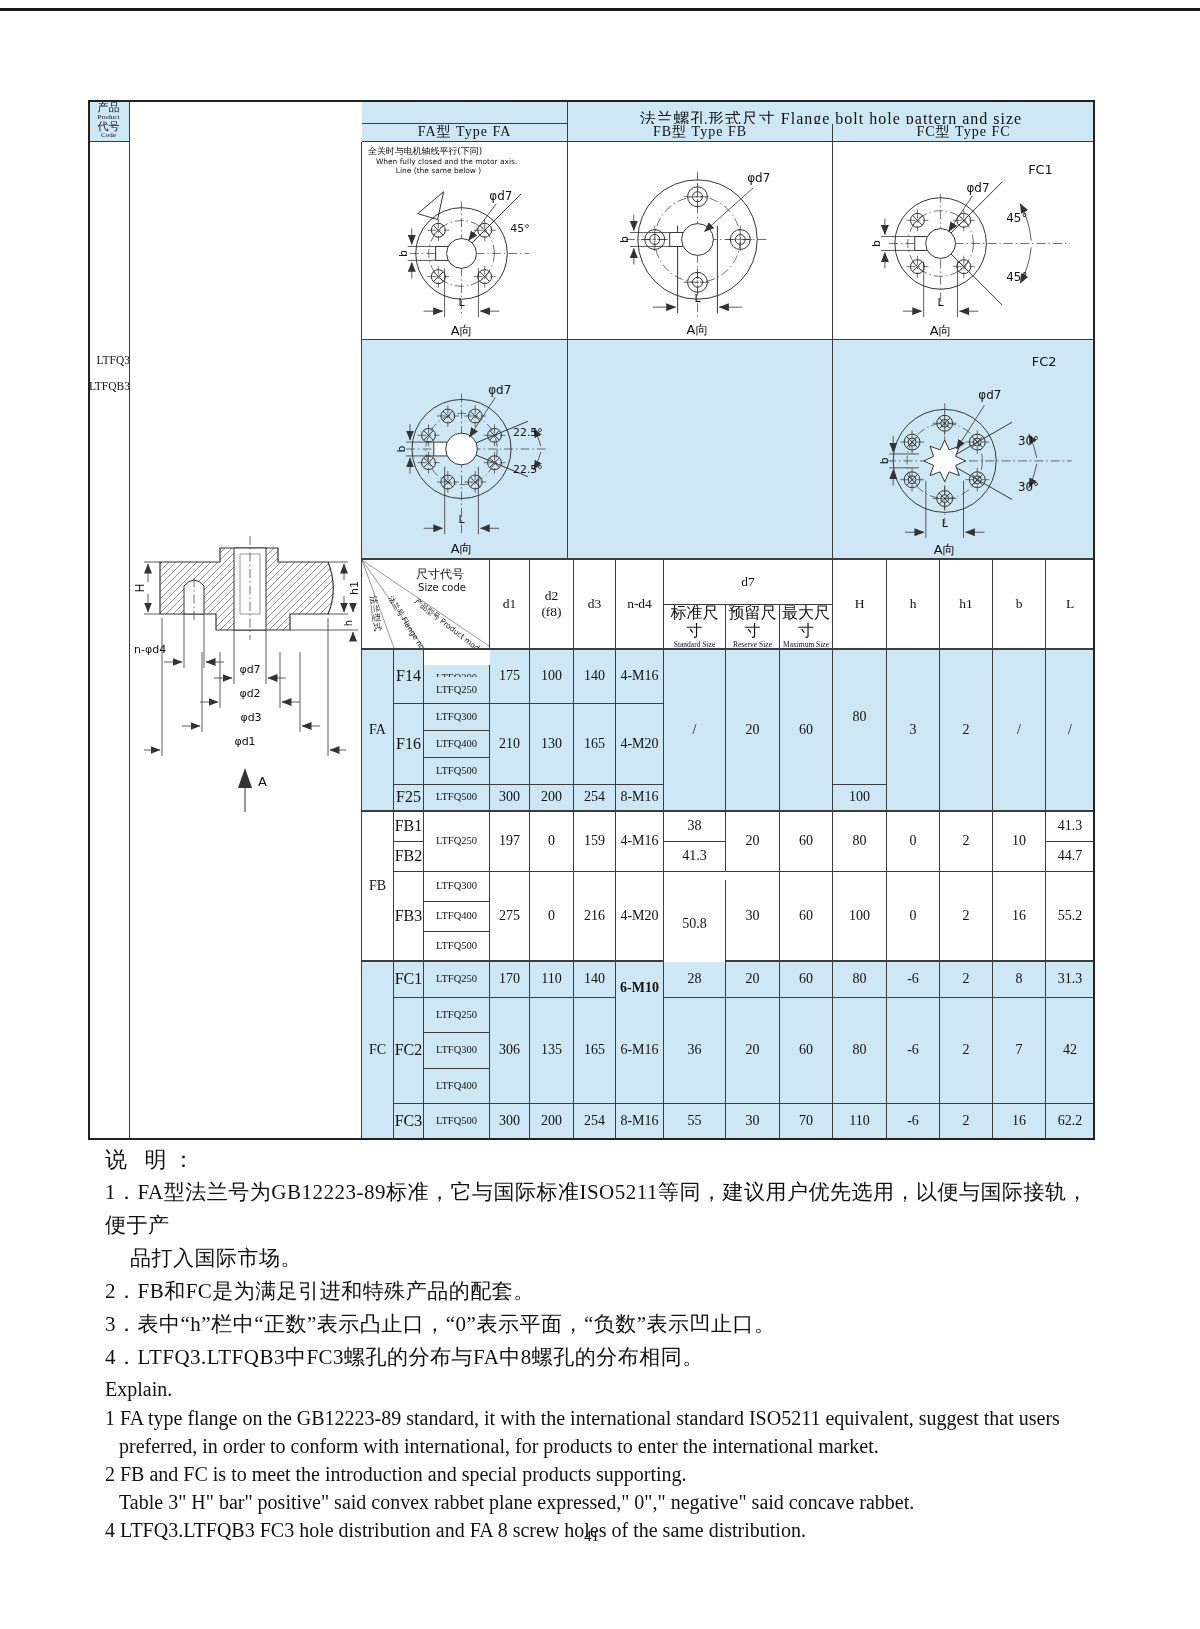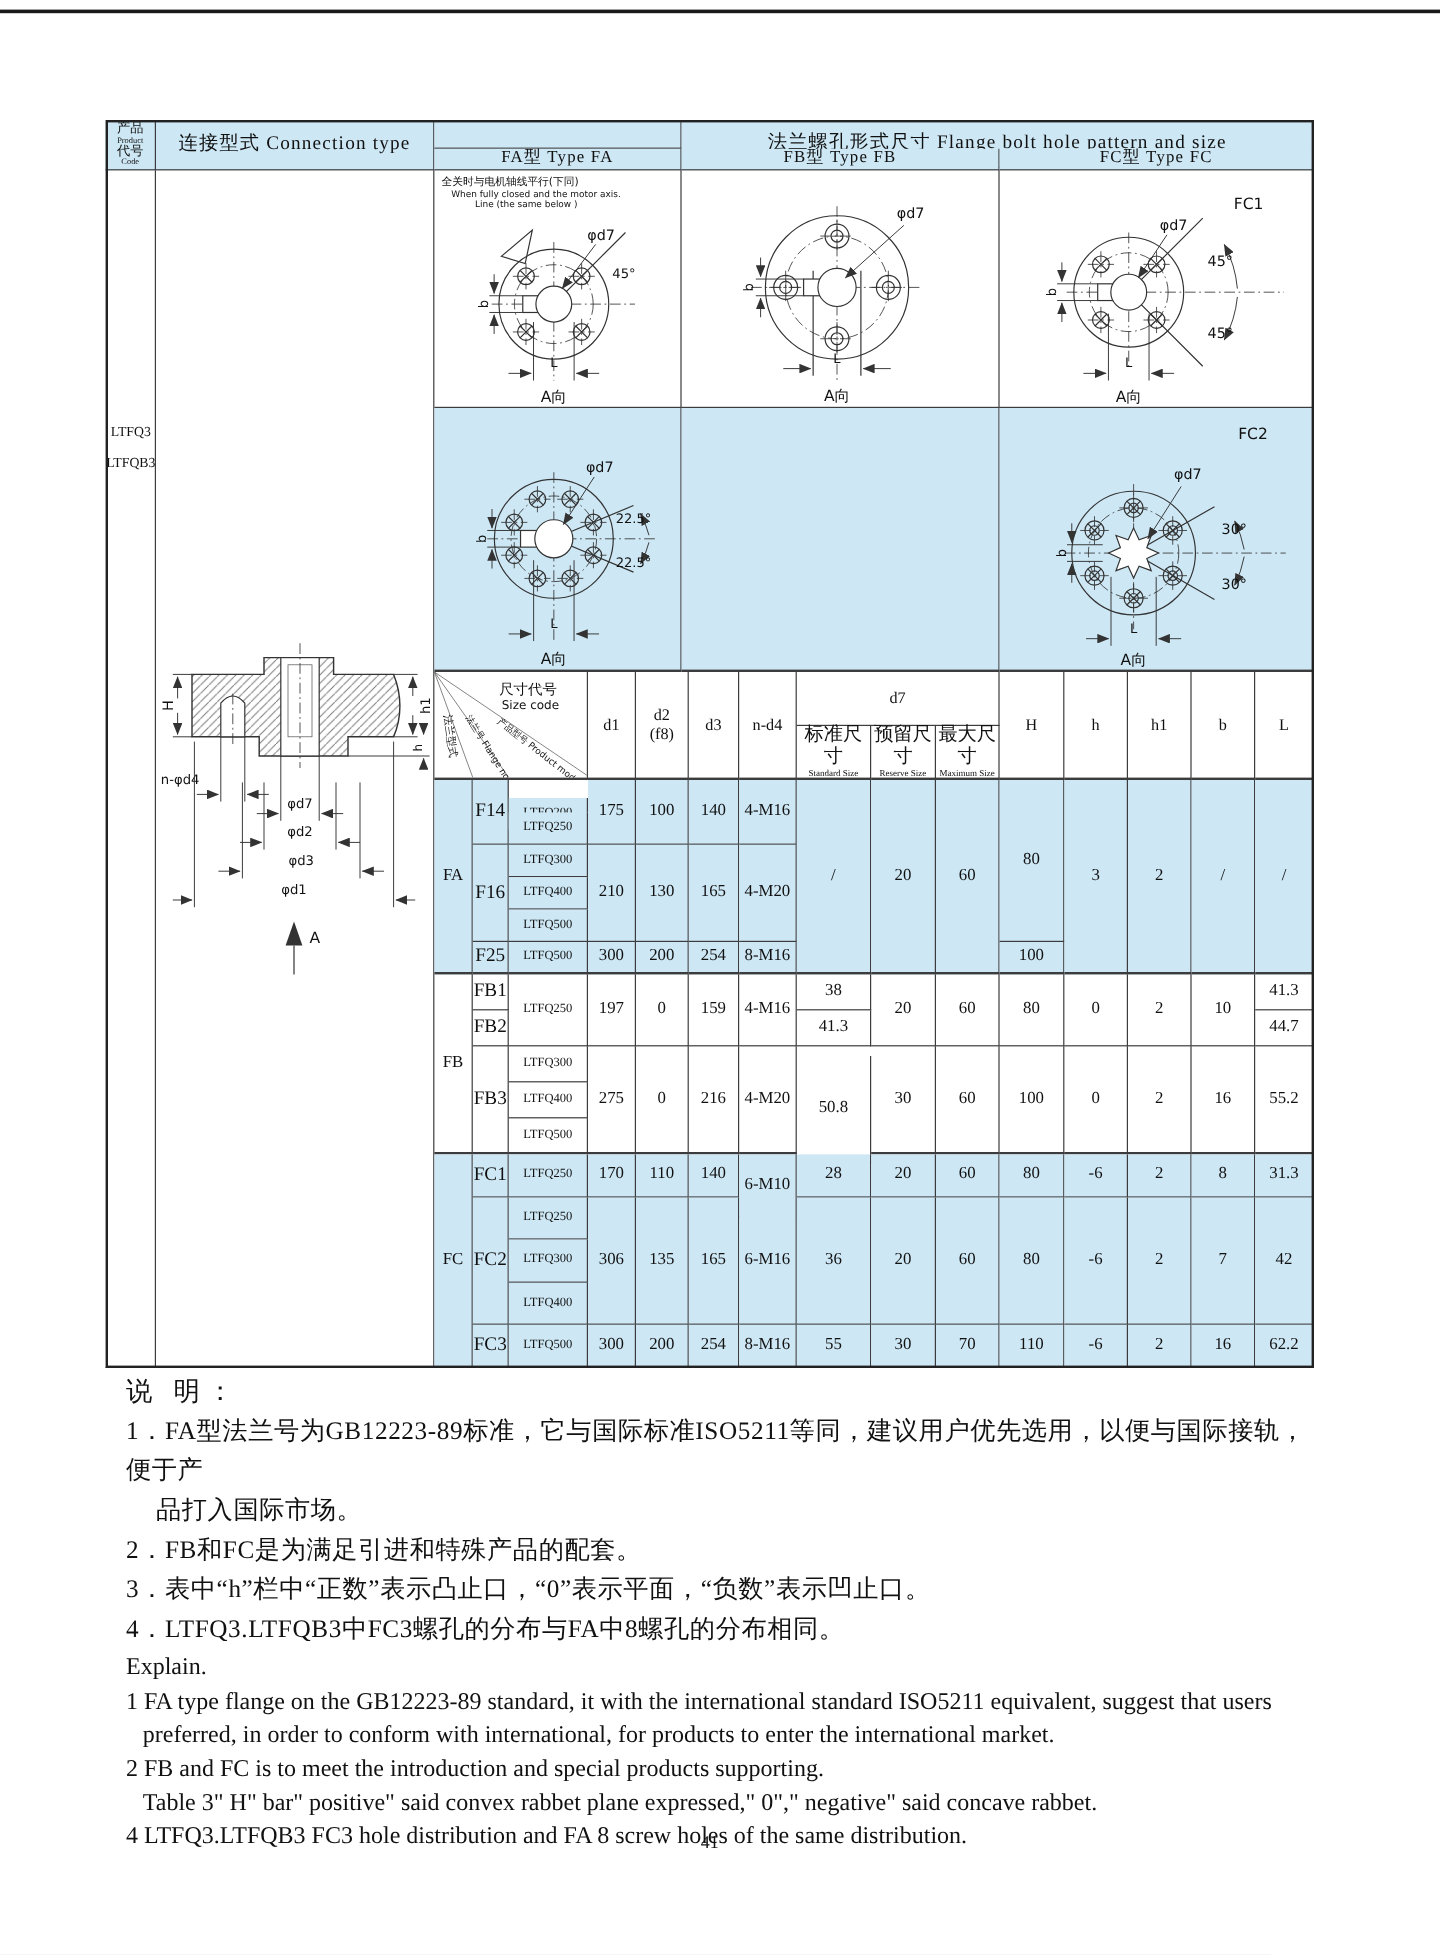--- a/index.html
+++ b/index.html
@@ -16,21 +16,21 @@
            border:2px solid #222;pointer-events:none;}
   .tiny{font-size:11px;line-height:1.05;}
   .tiny .en{font-size:7px;line-height:1.0;}
   .hd16{font-size:16px;letter-spacing:1px;}
   .hd14{font-size:14px;letter-spacing:1px;}
   .colhead{font-size:13.5px;}
   .sub .zh{font-size:16px;}
   .sub .en{font-size:7.5px;}
   .fnum{font-size:16px;}
   .model{font-size:10.5px;}
-  .pcode{position:absolute;left:0;width:42px;text-align:center;font-size:11.5px;}
+  .pcode{position:absolute;left:0;width:42px;text-align:right;font-size:11.5px;}
   .dw{position:absolute;left:0;top:0;width:100%;height:100%;display:block;}
   svg text{font-family:"DejaVu Sans","Liberation Sans",sans-serif;fill:#111;}
   .s{fill:none;stroke:#333;stroke-width:1;}
   .f{fill:#fff;stroke:#333;stroke-width:1;}
   .cl{fill:none;stroke:#333;stroke-width:.7;stroke-dasharray:9 3 1.5 3;}
   .dm{fill:none;stroke:#333;stroke-width:.8;}
   .thn{fill:none;stroke:#555;stroke-width:.6;}
   .ar{fill:#333;}
   .s7{font-size:7.5px;}.s9{font-size:9px;}.s10{font-size:10px;}.s11{font-size:11px;}
   .s12{font-size:12px;}.s13{font-size:13px;}
@@ -52,21 +52,20 @@
   <div class="toprule"></div>
 
   <div id="tbl">
 
     <div class="c blue tiny" style="left:0;top:0;width:42px;height:42px;">
       <span>产品</span>
       <span class="en">Product</span>
       <span>代号</span>
       <span class="en">Code</span>
     </div>
-    <div class="c blue hd16" style="left:42px;top:0;width:232px;height:42px;">连接型式 Connection type</div>
     <div class="c blue" style="left:274px;top:0;width:206px;height:24px;"></div>
     <div class="c blue hd16" style="left:480px;top:0;width:527px;height:40px;">法兰螺孔形式尺寸    Flange bolt hole pattern and size</div>
     <div class="c blue hd14" style="left:274px;top:24px;width:206px;height:18px;">FA型   Type FA</div>
     <div class="c blue hd14" style="left:480px;top:24px;width:265px;height:18px;">FB型  Type FB</div>
     <div class="c blue hd14" style="left:745px;top:24px;width:262px;height:18px;">FC型  Type FC</div>
 
     <div class="c" style="left:0;top:42px;width:42px;height:998px;justify-content:flex-start;">
       <div class="pcode" style="top:212px;">LTFQ3</div>
       <div class="pcode" style="top:238px;">LTFQB3</div>
     </div>
@@ -430,21 +429,21 @@
     <div class="c bb2" style="left:852px;top:772px;width:53px;height:90px;">2</div>
     <div class="c bb2" style="left:905px;top:772px;width:53px;height:90px;">16</div>
     <div class="c bb2" style="left:958px;top:772px;width:49px;height:90px;">55.2</div>
 
     <div class="c blue" style="left:274px;top:862px;width:32px;height:178px;">FC</div>
     <div class="c blue fnum" style="left:306px;top:862px;width:30px;height:36px;">FC1</div>
     <div class="c blue model" style="left:336px;top:862px;width:66px;height:36px;">LTFQ250</div>
     <div class="c blue" style="left:402px;top:862px;width:40px;height:36px;">170</div>
     <div class="c blue" style="left:442px;top:862px;width:44px;height:36px;">110</div>
     <div class="c blue" style="left:486px;top:862px;width:42px;height:36px;">140</div>
-    <div class="c blue" style="left:528px;top:862px;width:48px;height:53px;">6-M10</div>
+    <div class="c blue" style="left:528px;top:862px;width:48px;height:53px;font-weight:bold;">6-M10</div>
     <div class="c blue" style="left:576px;top:862px;width:62px;height:36px;">28</div>
     <div class="c blue" style="left:638px;top:862px;width:54px;height:36px;">20</div>
     <div class="c blue" style="left:692px;top:862px;width:53px;height:36px;">60</div>
     <div class="c blue" style="left:745px;top:862px;width:54px;height:36px;">80</div>
     <div class="c blue" style="left:799px;top:862px;width:53px;height:36px;">-6</div>
     <div class="c blue" style="left:852px;top:862px;width:53px;height:36px;">2</div>
     <div class="c blue" style="left:905px;top:862px;width:53px;height:36px;">8</div>
     <div class="c blue" style="left:958px;top:862px;width:49px;height:36px;">31.3</div>
     <div class="c blue fnum" style="left:306px;top:898px;width:30px;height:106px;">FC2</div>
     <div class="c blue model" style="left:336px;top:898px;width:66px;height:35px;">LTFQ250</div>

